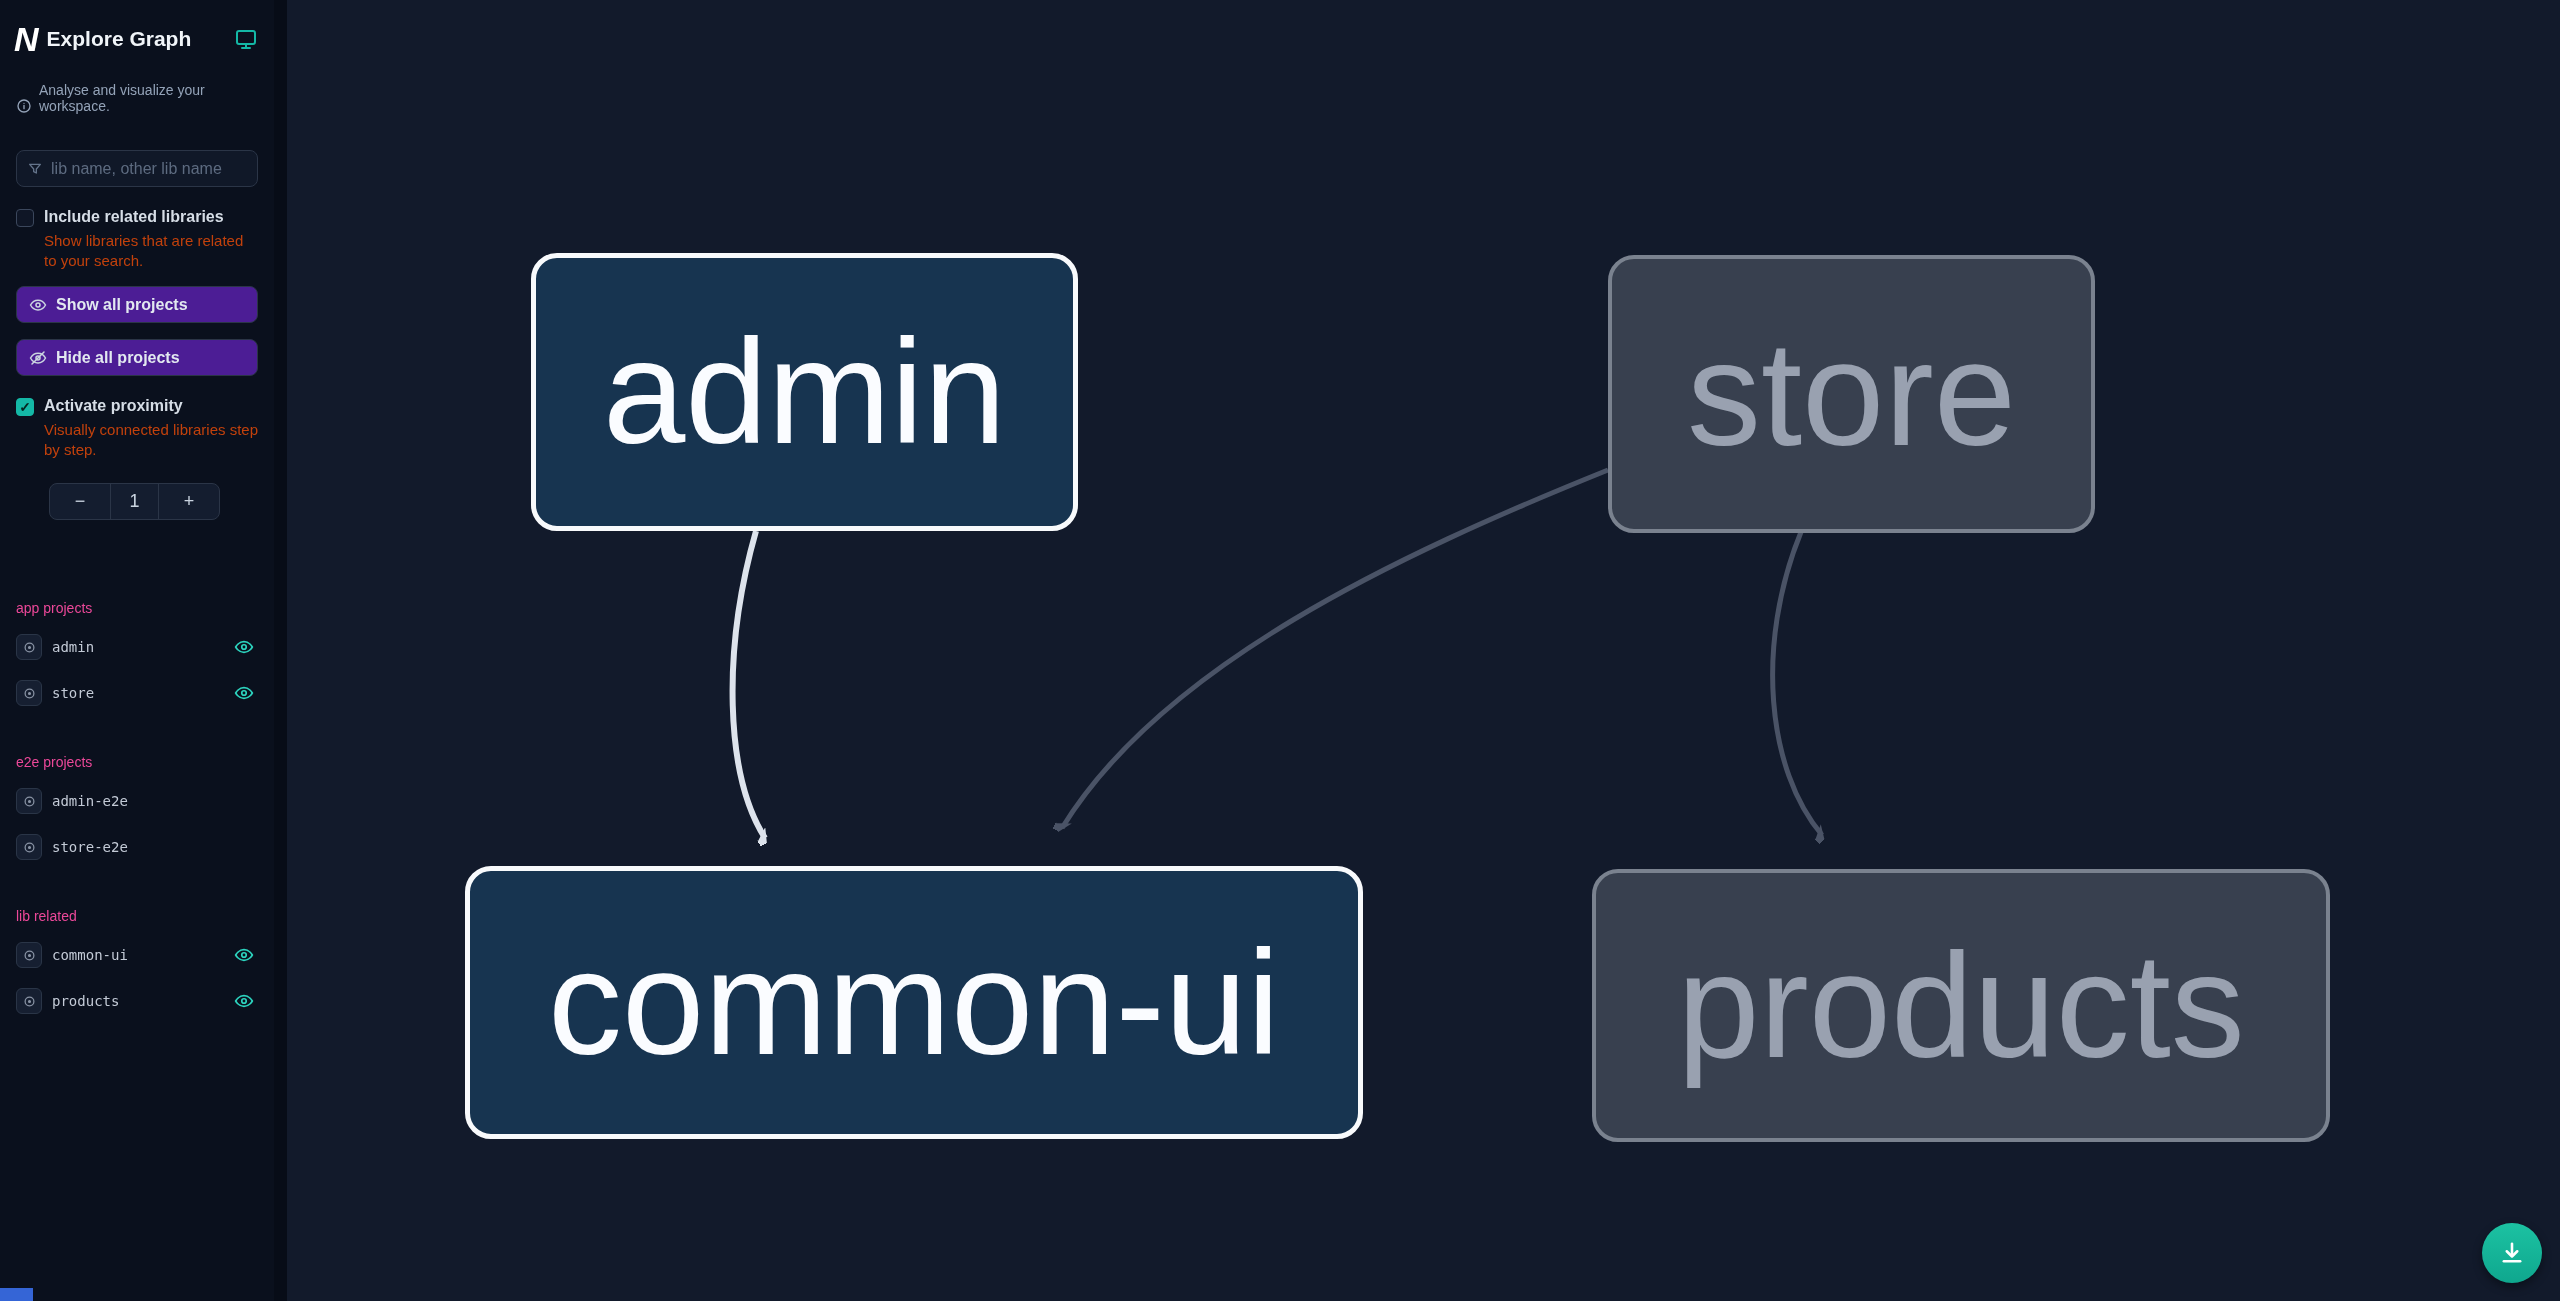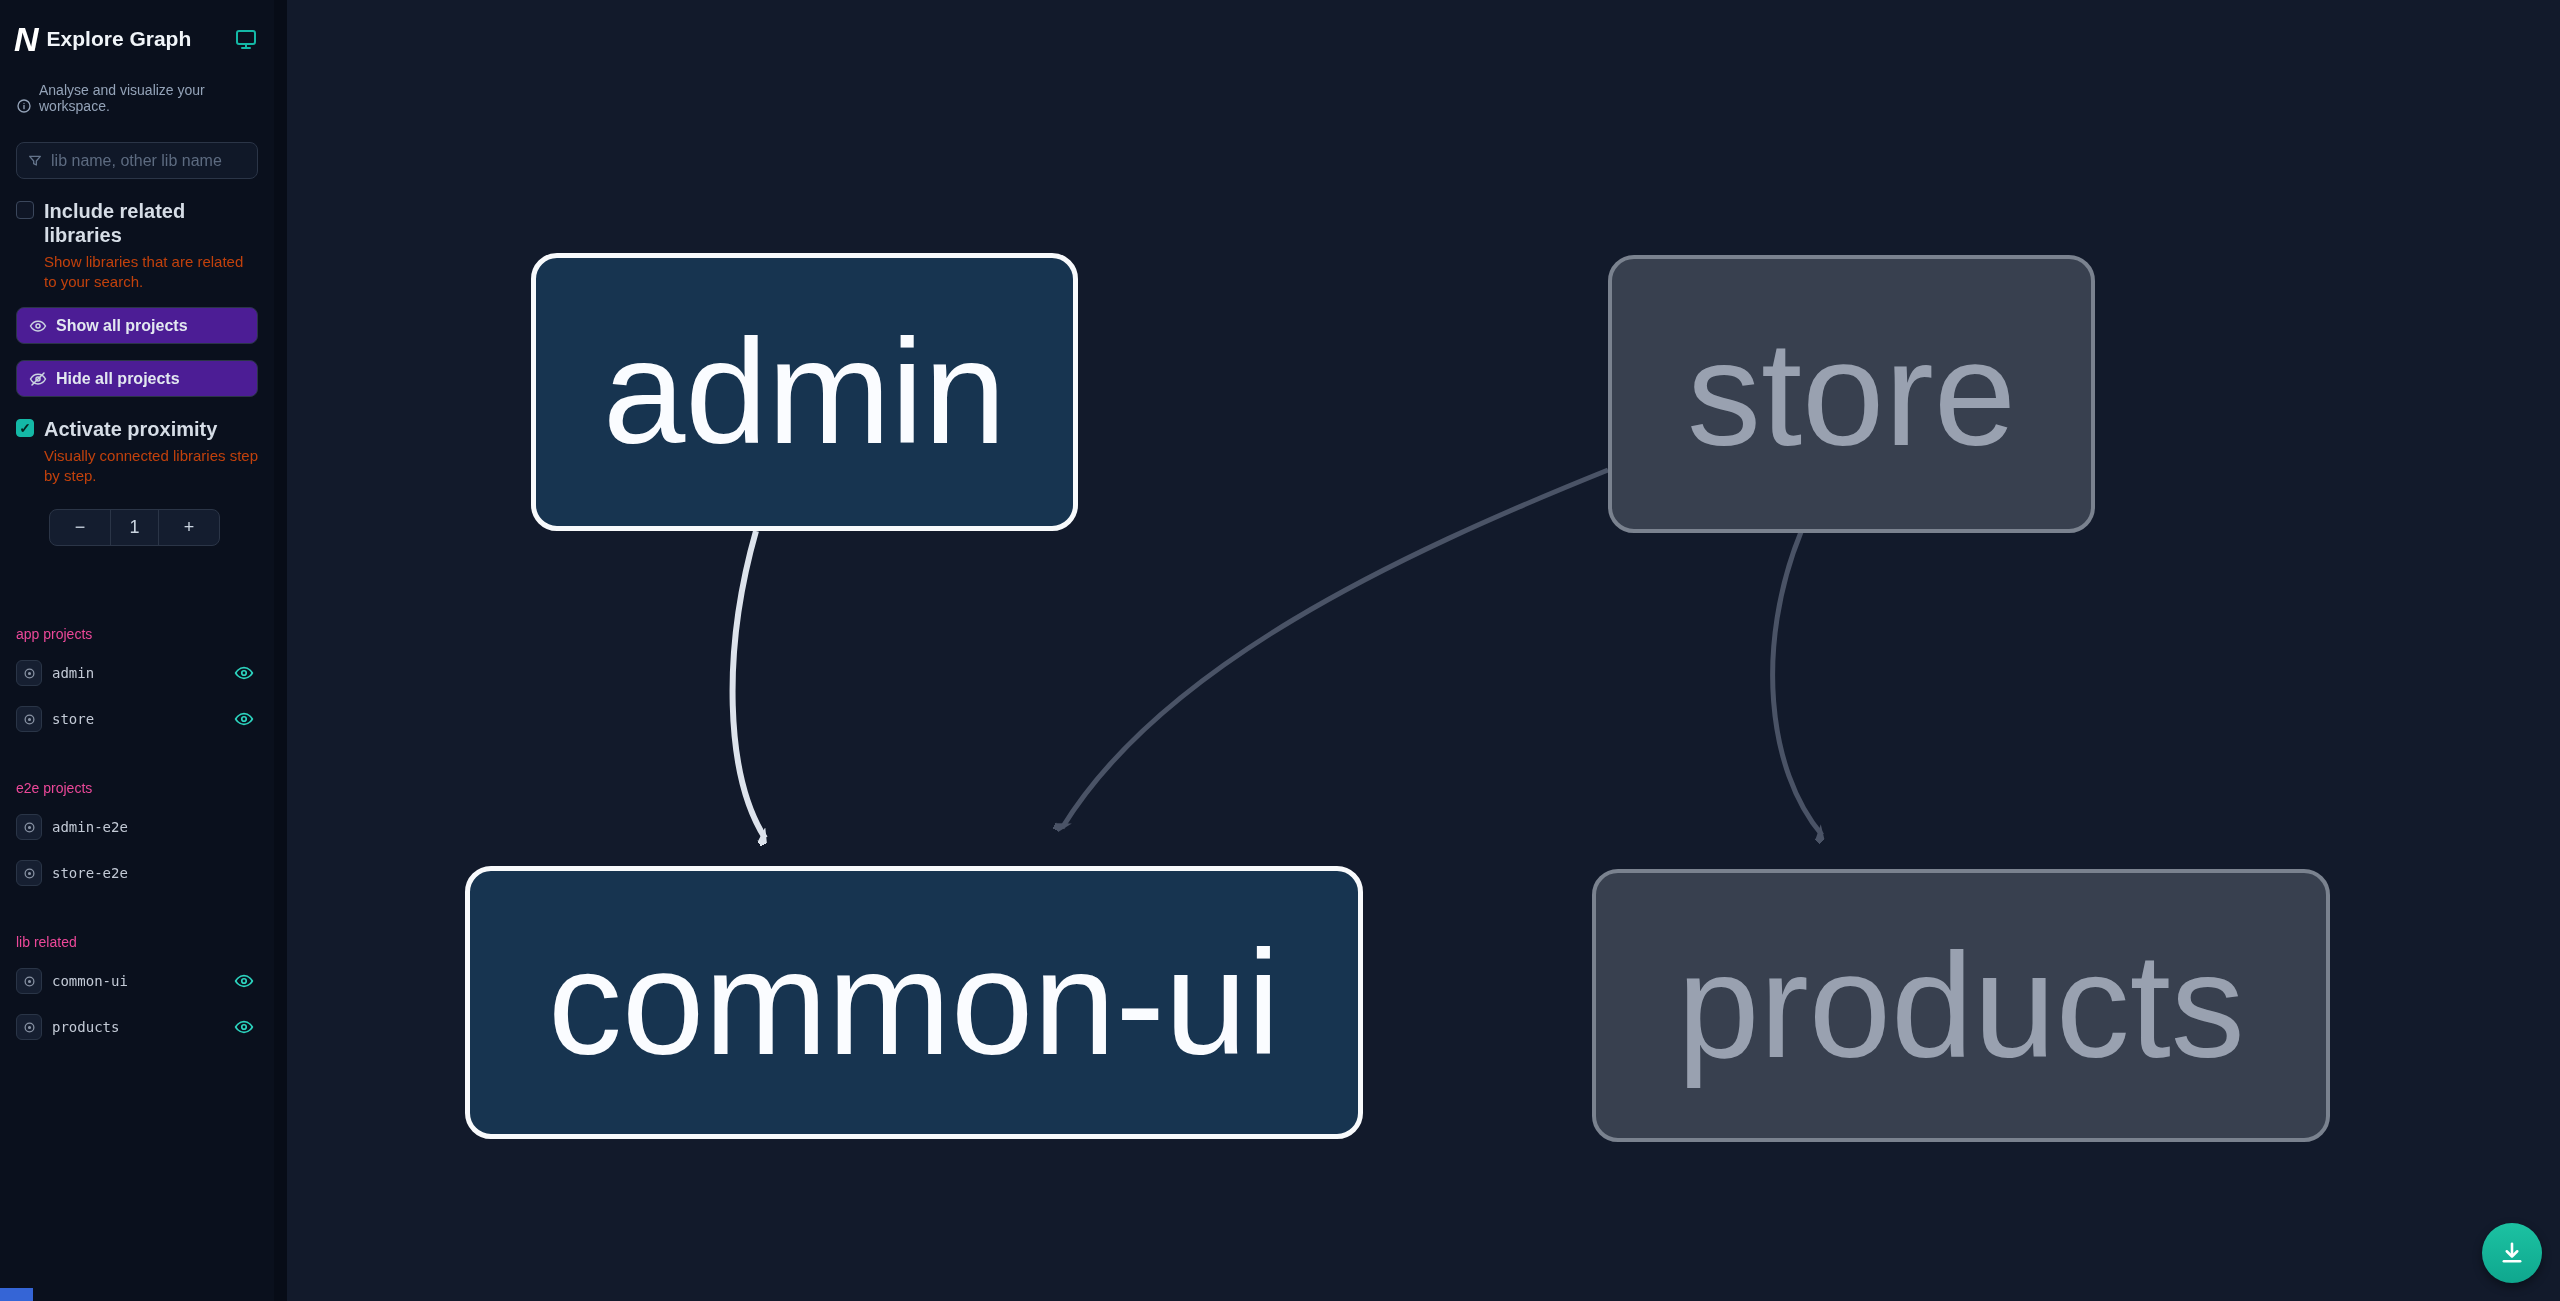--- a/index.html
+++ b/index.html
@@ -34,21 +34,21 @@
   .monitor-icon svg { display: block; }
 
   .sb-tagline {
     display: flex; align-items: flex-end; gap: 7px;
     padding: 8px 14px 0 16px;
     font-size: 14px; color: #94a3b8;
   }
   .info-icon { width: 16px; height: 16px; flex: none; margin-top: 1px; }
 
   .sb-filter {
-    margin: 28px 16px 0 16px;
+    margin: 36px 16px 0 16px;
     height: 37px;
     background: #101828;
     border: 1px solid #2b3547;
     border-radius: 8px;
     display: flex; align-items: center;
     padding: 0 10px; gap: 8px;
   }
   .sb-filter input {
     background: transparent; border: none; outline: none;
     color: #cbd5e1; font-size: 16px; width: 100%;
@@ -61,21 +61,21 @@
     width: 18px; height: 18px; flex: none; margin-top: 2px;
     border: 1.5px solid #3b475c; border-radius: 4px;
     background: #0f1626;
     display: flex; align-items: center; justify-content: center;
     cursor: pointer;
   }
   .chk-box.checked {
     background: #14b8a6; border-color: #14b8a6;
     color: #04251f; font-size: 14px; font-weight: 700;
   }
-  .chk-label { font-size: 20px; font-weight: 600; color: #d6dde6; line-height: 1.2; }
+  .chk-label { font-size: 16px; font-weight: 600; color: #d6dde6; line-height: 1.2; }
   .chk-desc { font-size: 15px; color: #c2410c; line-height: 1.3; margin-top: 5px; width: 215px; }
 
   .sb-btn {
     margin: 16px 16px 0 16px;
     height: 37px;
     background: #4c1d95;
     border: 1px solid #2b3547;
     border-radius: 8px;
     display: flex; align-items: center; gap: 9px;
     padding: 0 12px;

